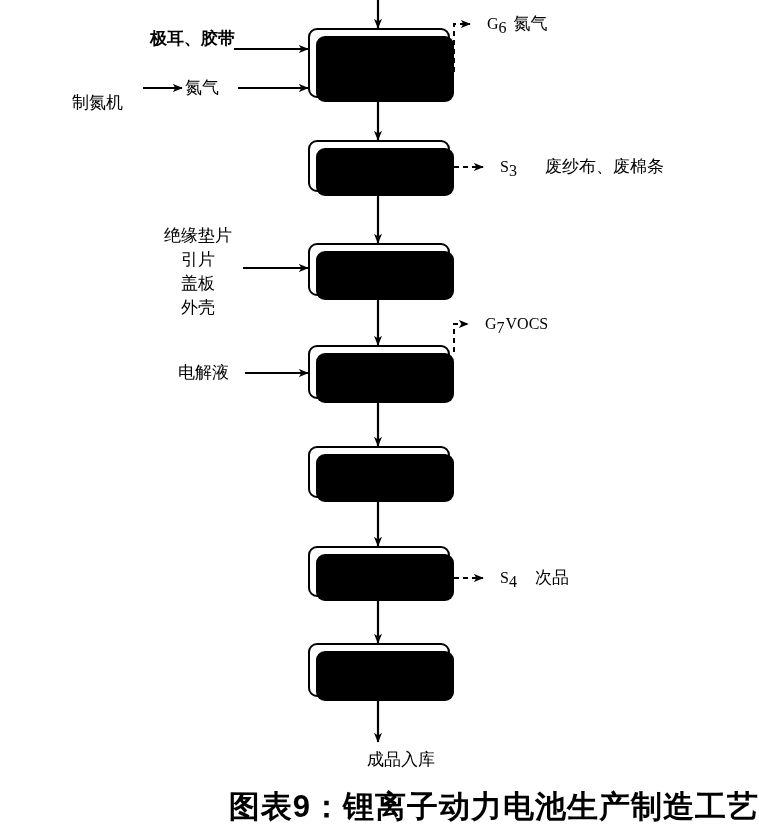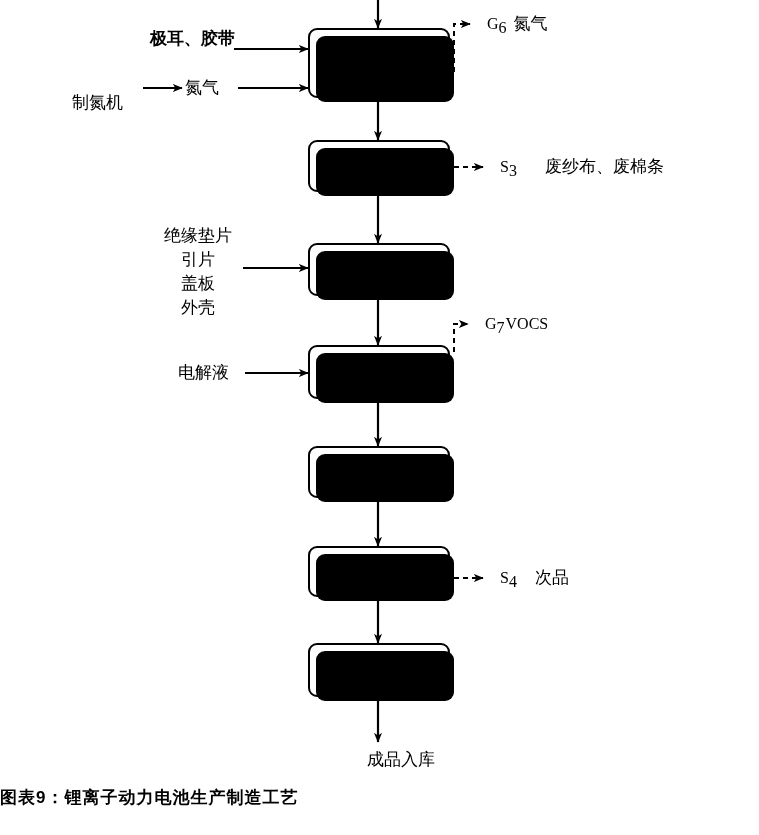--- a/index.html
+++ b/index.html
@@ -80,22 +80,22 @@
     font-family: "Liberation Serif", "DejaVu Serif", serif;
     font-size: 16px;
   }
 
   
   #caption {
     position: absolute;
     left: 0;
     top: 786px;
     width: 759px;
-    text-align: left;
-    font-size: 17px;
+    text-align: right;
+    font-size: 31px;
     font-weight: bold;
     letter-spacing: 1px;
     white-space: nowrap;
   }
 </style>
 </head>
 <body>
 
 <svg id="flow-canvas" viewBox="0 0 759 835" xmlns="http://www.w3.org/2000/svg">
   <defs>

